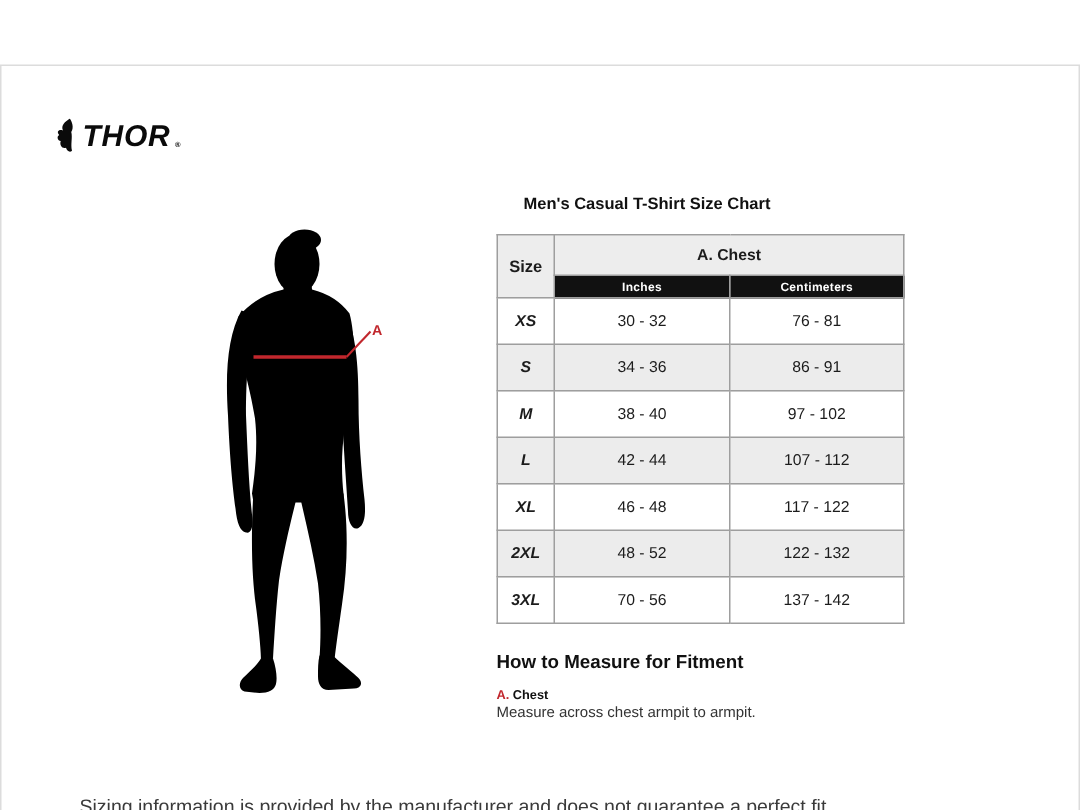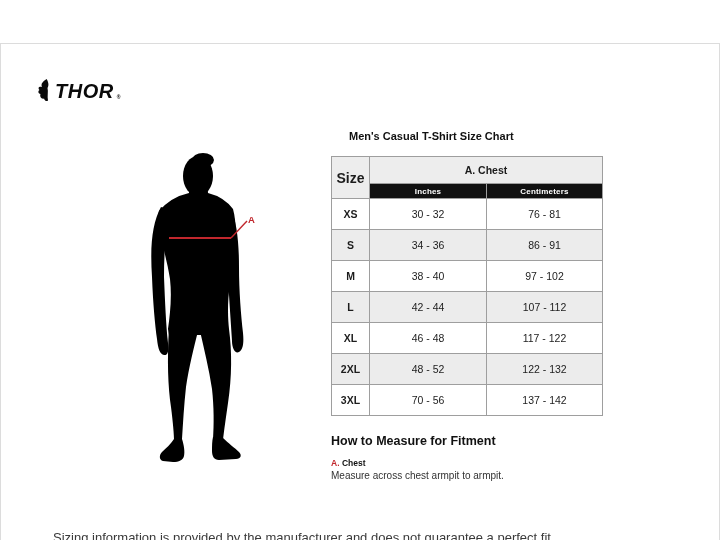--- a/index.html
+++ b/index.html
@@ -33,26 +33,26 @@
 
   table.size-table {
     position: absolute; left: 330px; top: 112px; width: 271px;
     border-collapse: collapse; table-layout: fixed;
     font-family: "Liberation Sans", sans-serif;
   }
   table.size-table th, table.size-table td {
     border: 1px solid #9e9e9e; text-align: center; vertical-align: middle; padding: 0;
   }
   .col-size { width: 38px; } .col-in { width: 117px; } .col-cm { width: 116px; }
-  .corner-h { background: #ededed; font-size: 14px; font-weight: bold; }
+  .corner-h { background: #ededed; font-size: 11px; font-weight: bold; }
   .group-h  { background: #ededed; font-size: 10.5px; font-weight: bold; height: 26px; }
   .unit-h   { background: #111111; color: #ffffff; font-size: 8px; font-weight: bold; height: 14px; letter-spacing: 0.2px; }
   tr.data-row { height: 31px; }
   tr.data-row td { font-size: 10.5px; color: #1c1c1c; }
-  tr.data-row td.size-c { font-weight: bold; }
+  tr.data-row td.size-c { font-weight: bold; font-style: italic; }
   tr.alt { background: #ececec; }
 
   .measure-title { position: absolute; left: 330px; top: 390px; font-size: 12.5px; font-weight: bold; color: #111; }
   .measure-key-line { position: absolute; left: 330px; top: 414px; font-size: 8.5px; font-weight: bold; color: #111; }
   .measure-key { color: #c1272d; }
   .measure-desc { position: absolute; left: 330px; top: 426px; font-size: 10px; color: #333; text-align: center; }
 
   .disclaimer { position: absolute; left: 52px; top: 489px; font-size: 13px; color: #3a3a3a; line-height: 10px; }
 </style>
 </head>

